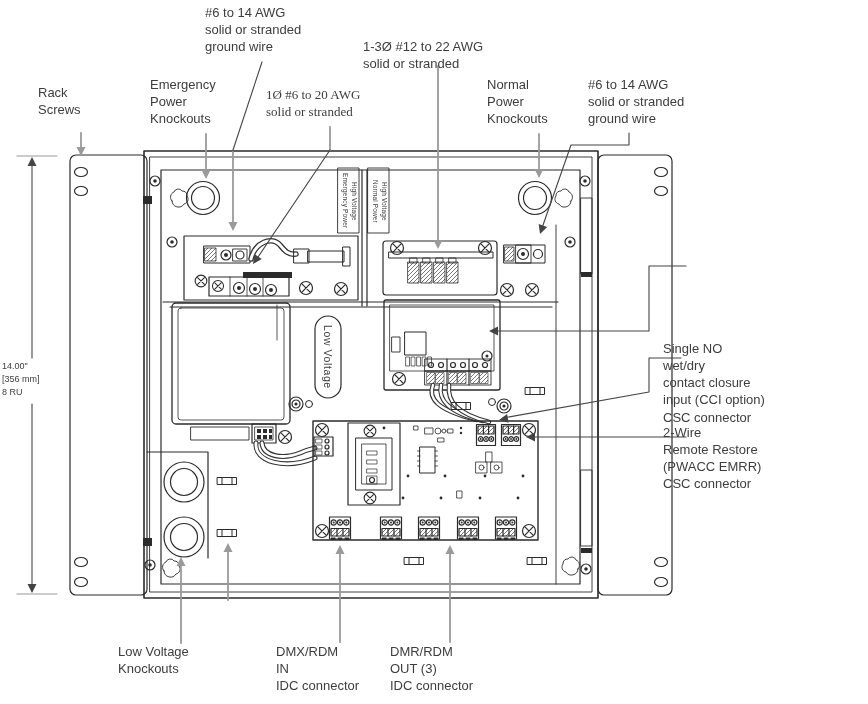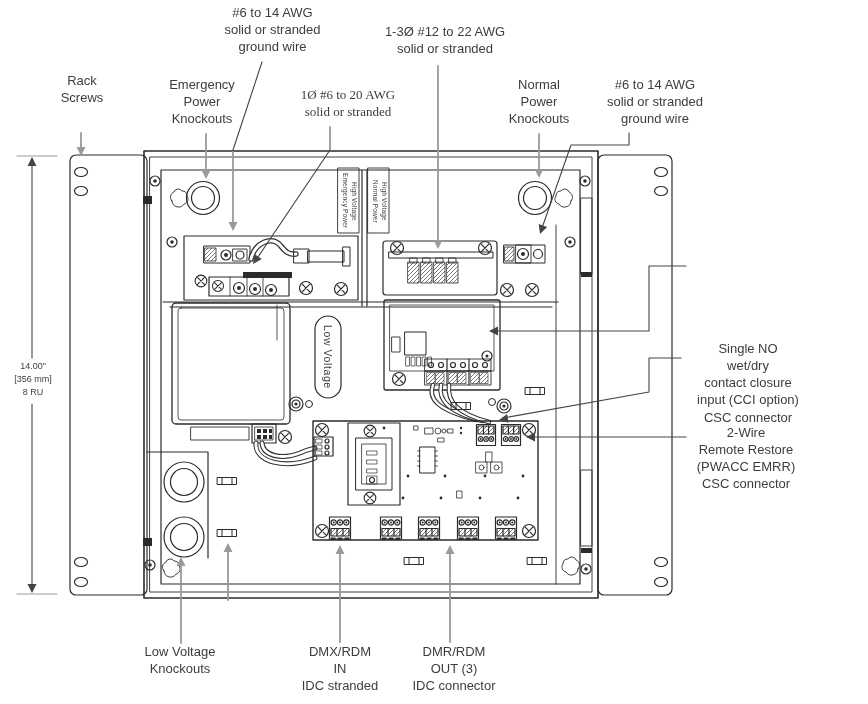--- a/index.html
+++ b/index.html
@@ -2,21 +2,21 @@
 <html style="--background: #ffffff; --line: #2b2b2b; --leader-gray: #9a9a9a; --text: #3d3d3d;"><head>
 <meta charset="utf-8">
 <style>
   html,body{margin:0;padding:0;background:#fff;}
   .stage{
     position:relative;width:868px;height:704px;background:var(--background,#fff);
     font-family:"Liberation Sans",sans-serif;overflow:hidden;
   }
   .stage svg{position:absolute;left:0;top:0;}
   .lbl{
-    position:absolute;text-align:center;white-space:pre-line;
+    position:absolute;text-align:left;white-space:pre-line;
     font-size:13px;line-height:1.32;color:var(--text,#3d3d3d);
   }
   .lbl.dim{font-size:9px;line-height:1.45;background:var(--background,#fff);}
   .lbl.vert{
     writing-mode:vertical-rl;font-size:6.4px;line-height:9.5px;
     text-align:center;letter-spacing:0.2px;
   }
   .lbl.pill{
     writing-mode:vertical-rl;font-size:10.5px;letter-spacing:0.6px;
     text-align:center;line-height:26px;
@@ -413,31 +413,31 @@
     <g fill="#444" stroke="none">
       <use href="#ah" transform="translate(253,264) rotate(124)"></use>
       <use href="#ah" transform="translate(540,234) rotate(109)"></use>
       <use href="#ah" transform="translate(489,331) rotate(180)"></use>
       <use href="#ah" transform="translate(499,420) rotate(170)"></use>
       <use href="#ah" transform="translate(526,437) rotate(180)"></use>
     </g>
   </g>
 </svg>
 
-<div class="lbl" style="left:38px;top:72px;width:88px;">Rack
+<div class="lbl" style="left:38px;top:84px;width:88px;">Rack
 Screws</div>
 <div class="lbl" style="left:150px;top:76px;width:104px;">Emergency
 Power
 Knockouts</div>
 <div class="lbl" style="left:205px;top:4px;width:135px;">#6 to 14 AWG
 solid or stranded
 ground wire</div>
 <div class="lbl" style="left:266px;top:86px;width:164px;font-family:Liberation Serif, serif;">1Ø #6 to 20 AWG
 solid or stranded</div>
-<div class="lbl" style="left:363px;top:23px;width:164px;">1-3Ø #12 to 22 AWG
+<div class="lbl" style="left:363px;top:38px;width:164px;">1-3Ø #12 to 22 AWG
 solid or stranded</div>
 <div class="lbl" style="left:487px;top:76px;width:104px;">Normal
 Power
 Knockouts</div>
 <div class="lbl" style="left:588px;top:76px;width:134px;">#6 to 14 AWG
 solid or stranded
 ground wire</div>
 <div class="lbl" style="left:663px;top:324px;width:170px;margin-top:16px;">Single NO
 wet/dry
 contact closure
@@ -447,21 +447,21 @@
 Remote Restore
 (PWACC EMRR)
 CSC connector</div>
 <div class="lbl dim" style="left:2px;top:360px;width:62px;">14.00"
 [356 mm]
 8 RU</div>
 <div class="lbl" style="left:118px;top:643px;width:124px;">Low Voltage
 Knockouts</div>
 <div class="lbl" style="left:276px;top:643px;width:128px;">DMX/RDM
 IN
-IDC stranded</div>
+IDC connector</div>
 <div class="lbl" style="left:390px;top:643px;width:128px;">DMR/RDM
 OUT (3)
 IDC connector</div>
 <div class="lbl vert" style="left:338px;top:169px;width:21px;height:64px;">High Voltage
 Emergency Power</div>
 <div class="lbl vert" style="left:368px;top:169px;width:21px;height:64px;">High Voltage
 Normal Power</div>
 <div class="lbl pill" style="left:315px;top:316px;width:26px;height:82px;">Low Voltage</div>
 
 </div>

